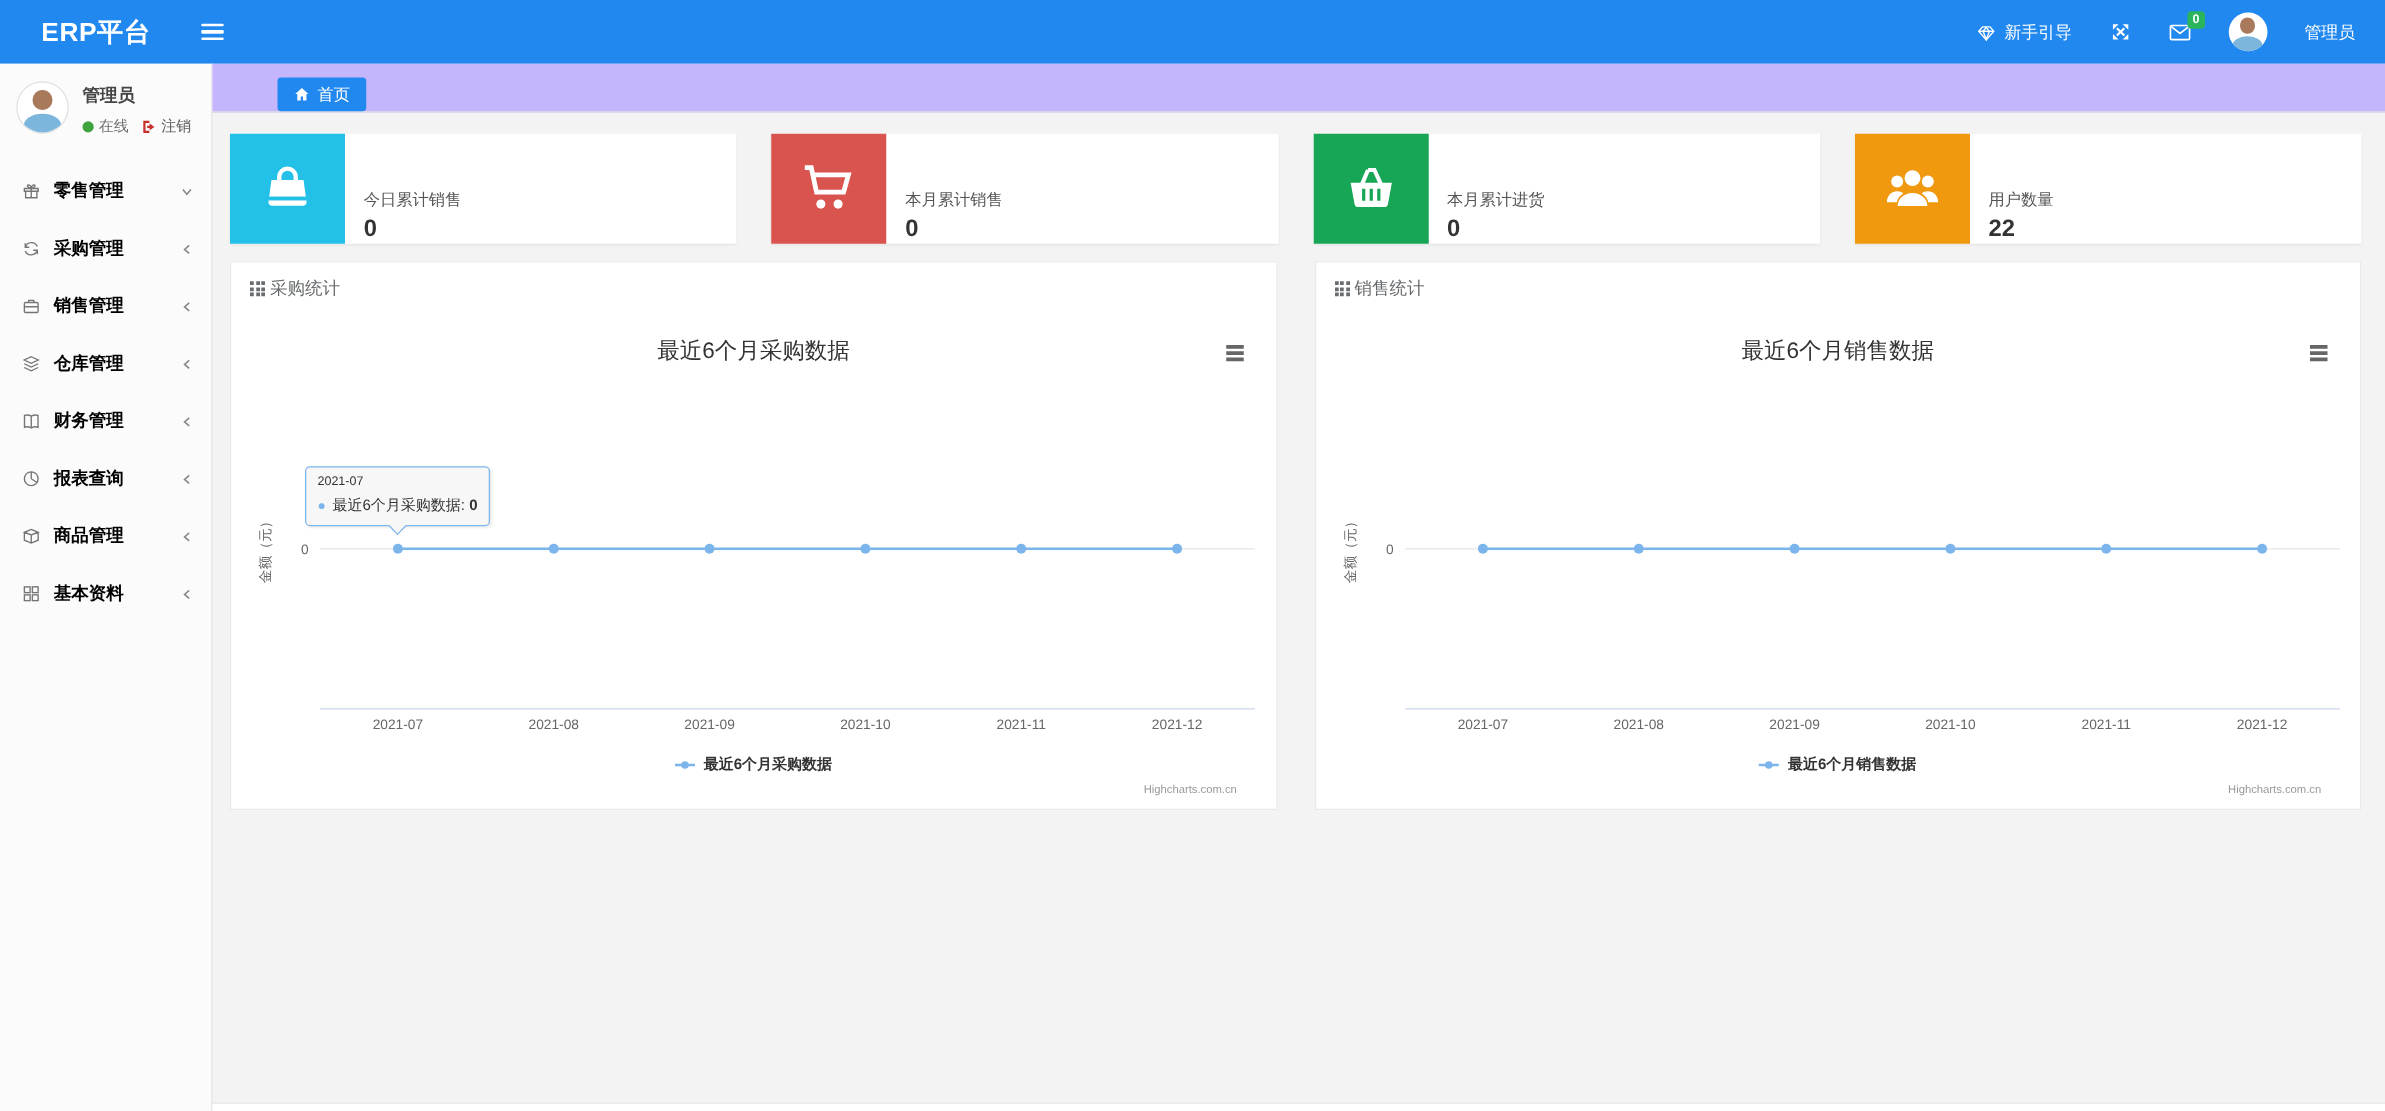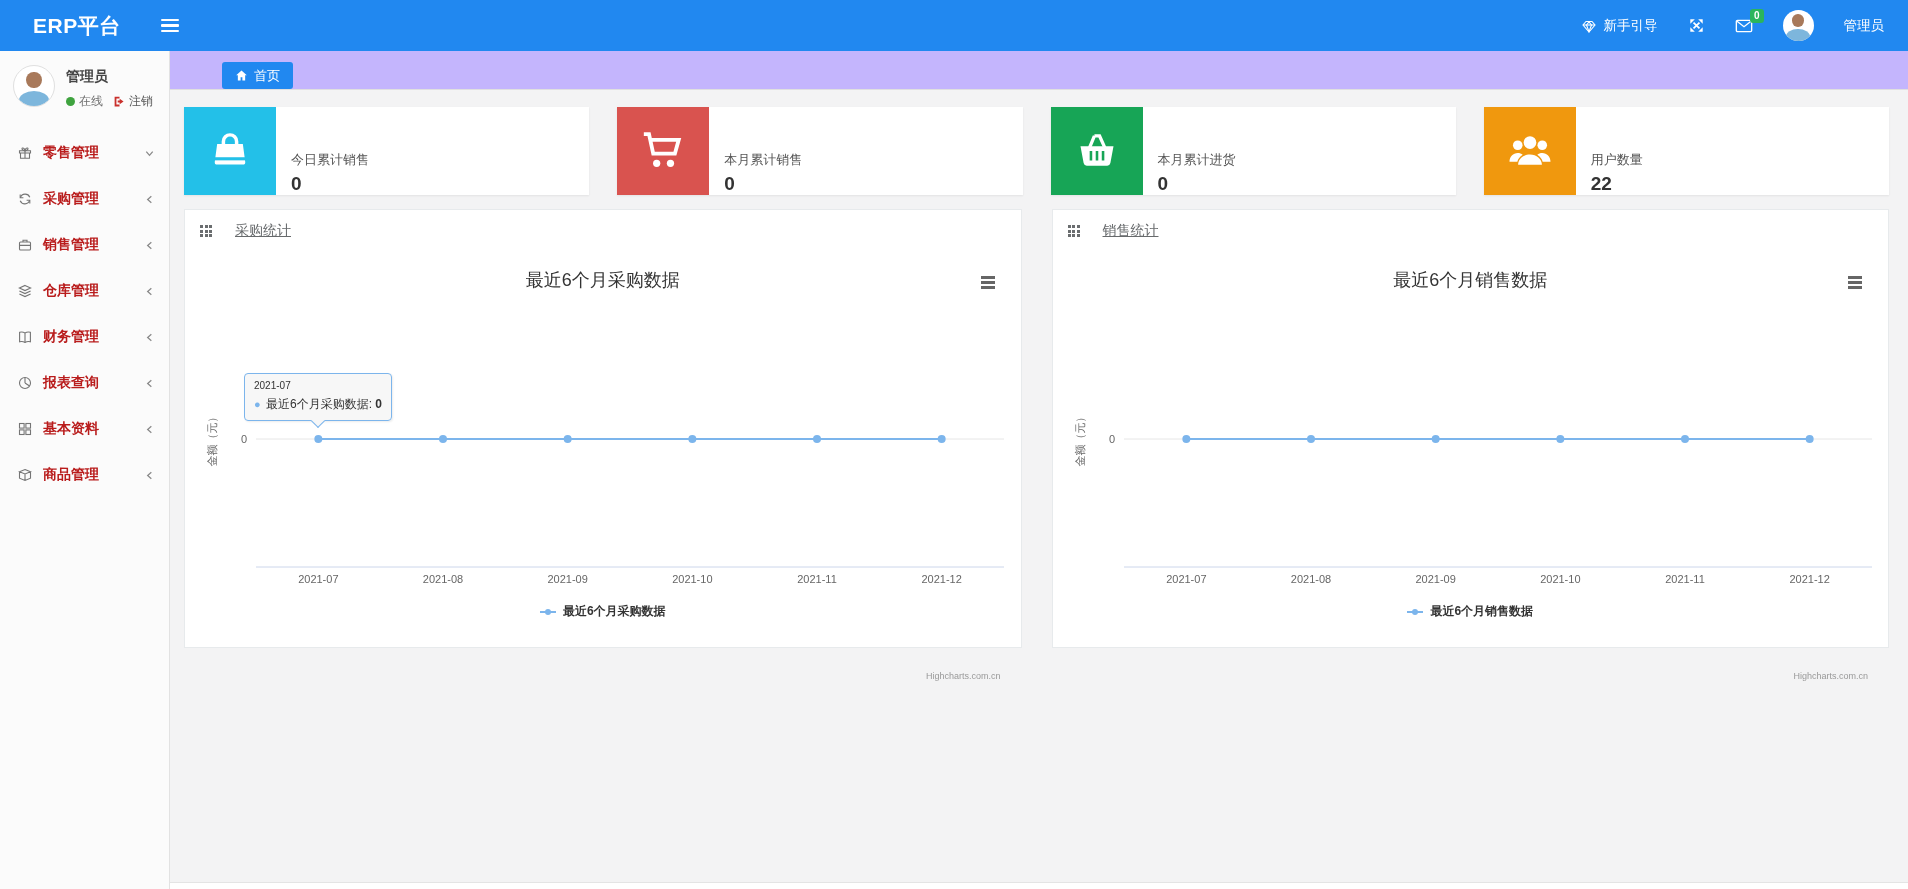--- a/index.html
+++ b/index.html
@@ -30,21 +30,21 @@
 
   
   .user-block { padding:14px 8px 12px 13px; display:flex; gap:11px; }
   .sb-avatar { width:42px; height:42px; border:1px solid #e0e0e0; flex-shrink:0; }
   .user-name { font-size:14px; font-weight:bold; color:#454545; margin-top:3px; }
   .user-status { font-size:12px; color:#6e6e6e; display:flex; align-items:center; gap:4px; margin-top:7px; }
   .dot { width:9px; height:9px; border-radius:50%; background:#3fa33f; display:inline-block; }
   .logout { display:flex; align-items:center; gap:3px; margin-left:6px; cursor:pointer; color:#5a5a5a; }
   .menu { margin-top:8px; }
   .menu-item { height:46px; display:flex; align-items:center; padding:0 14px 0 17px;
-    font-size:14px; font-weight:bold; color:#b91c1c; cursor:pointer; }
+    font-size:14px; font-weight:bold; color:#000000; cursor:pointer; }
   .menu-item .mi { width:16px; height:16px; margin-right:10px; flex-shrink:0; }
   .chev { margin-left:auto; width:11px; height:11px; color:#888; }
   .submenu { background:#fff; border-top:1px solid #ededed; border-bottom:1px solid #ededed; }
   .submenu-item { height:34px; display:flex; align-items:center; gap:9px; padding-left:25px;
     font-size:13px; color:#5f5f5f; cursor:pointer; }
   .submenu-item .mi { width:13px; height:13px; }
 
   
   .tabbar { height:39px; background:#c4b5fd; border-bottom:1px solid #e0e0e0;
     display:flex; align-items:flex-end; padding-left:52px; flex-shrink:0; }
@@ -55,37 +55,37 @@
   .main { flex:1; padding:17px 19px 0 14px; }
   .cards { display:flex; gap:28px; }
   .card { flex:1; height:88px; background:#fff; display:flex; box-shadow:0 1px 2px rgba(0,0,0,.07); }
   .card-icon { width:92px; background:var(--c); display:flex; align-items:center; justify-content:center; flex-shrink:0; }
   .card-body { padding:12px 15px; }
   .card-label { font-size:13px; color:#555;margin-top:32px; }
   .card-value { font-size:19px; font-weight:bold; color:#333; margin-top:4px; }
 
   .panels { display:flex; gap:30px; margin-top:14px; }
   .panel { flex:1; background:#fff; border:1px solid #e7eaec; height:439px; min-width:0; }
-  .panel-header { height:42px; display:flex; align-items:center; gap:23px; padding:0 15px;
-    color:#676a6c; font-size:14px;text-decoration:underline; }
+  .panel-header { height:42px; display:flex; align-items:center; gap:4px; padding:0 15px;
+    color:#676a6c; font-size:14px; }
   .th-icon { display:grid; grid-template-columns:repeat(3,3px); grid-gap:1.5px; }
   .th-icon i { width:3px; height:3px; background:#6a6d6f; }
 
   .chart { position:relative; height:396px; }
   .chart-title { position:absolute; top:16px; left:0; right:0; text-align:center;
     font-size:18px; color:#333; }
   .hc-menu { position:absolute; top:20px; right:24px; cursor:pointer; padding:2px; }
   .hc-menu span { display:block; width:14px; height:3px; background:#666; margin:2px 0; }
   .chart-svg { position:absolute; left:0; top:0; }
   .legend { position:absolute; top:351px; left:0; right:0; display:flex; justify-content:center;
     align-items:center; gap:7px; font-size:12px; font-weight:bold; color:#333; cursor:pointer; }
   .legend-marker { width:16px; height:2px; background:#7cb5ec; position:relative; }
   .legend-marker::after { content:""; position:absolute; left:5px; top:-2px; width:6px; height:6px;
     border-radius:50%; background:#7cb5ec; }
-  .credits { position:absolute; top:374px; right:20px; font-size:9px; color:#999; cursor:pointer;margin-top:45px; }
+  .credits { position:absolute; top:374px; right:31px; font-size:9px; color:#999; cursor:pointer; }
 
   .hc-tooltip { position:absolute; background:rgba(247,247,247,.95); border:1px solid #7cb5ec;
     border-radius:4px; padding:6px 9px 7px; font-size:12px; color:#333; white-space:nowrap;
     box-shadow:1px 1px 2px rgba(0,0,0,.08); }
   .hc-tooltip .tt-header { font-size:10px; margin-bottom:5px; }
   .tt-dot { color:#7cb5ec; font-size:11px; margin-right:2px; }
   .tt-arrow { position:absolute; bottom:-6px; left:50%; margin-left:-5px; width:10px; height:10px;
     background:#f7f7f7; border-right:1px solid #7cb5ec; border-bottom:1px solid #7cb5ec;
     transform:rotate(45deg); }
 
@@ -217,36 +217,36 @@
             <path d="M8 8V2.5M8 8l4.6 3"></path>
         </svg>
         <span>报表查询</span>
         <svg class="chev icon" viewBox="0 0 12 12" fill="none" stroke="#888" stroke-width="1.4">
             <path d="M8 2.5 4 6l4 3.5"></path>
           </svg>
       </div>
 
       <div class="menu-item">
         <svg class="mi icon" viewBox="0 0 16 16" fill="none" stroke="#757575" stroke-width="1.1">
+          <path d="M8 2.5 13.5 4.8 8 7 2.5 4.8ZM2.5 4.8v6.4L8 13.5l5.5-2.3V4.8M8 7v6.5"></path>
+        </svg>
+        <span>商品管理</span>
+        <svg class="chev icon" viewBox="0 0 12 12" fill="none" stroke="#888" stroke-width="1.4">
+            <path d="M8 2.5 4 6l4 3.5"></path>
+          </svg>
+      </div>
+
+      <div class="menu-item">
+        <svg class="mi icon" viewBox="0 0 16 16" fill="none" stroke="#757575" stroke-width="1.1">
           <rect x="2.5" y="2.5" width="4.6" height="4.6"></rect>
             <rect x="8.9" y="2.5" width="4.6" height="4.6"></rect>
           <rect x="2.5" y="8.9" width="4.6" height="4.6"></rect>
             <rect x="8.9" y="8.9" width="4.6" height="4.6"></rect>
         </svg>
         <span>基本资料</span>
-        <svg class="chev icon" viewBox="0 0 12 12" fill="none" stroke="#888" stroke-width="1.4">
-            <path d="M8 2.5 4 6l4 3.5"></path>
-          </svg>
-      </div>
-
-      <div class="menu-item">
-        <svg class="mi icon" viewBox="0 0 16 16" fill="none" stroke="#757575" stroke-width="1.1">
-          <path d="M8 2.5 13.5 4.8 8 7 2.5 4.8ZM2.5 4.8v6.4L8 13.5l5.5-2.3V4.8M8 7v6.5"></path>
-        </svg>
-        <span>商品管理</span>
         <svg class="chev icon" viewBox="0 0 12 12" fill="none" stroke="#888" stroke-width="1.4">
             <path d="M8 2.5 4 6l4 3.5"></path>
           </svg>
       </div>
 
     </div>
   </div>
 
   <div class="content">
     <div class="tabbar">

